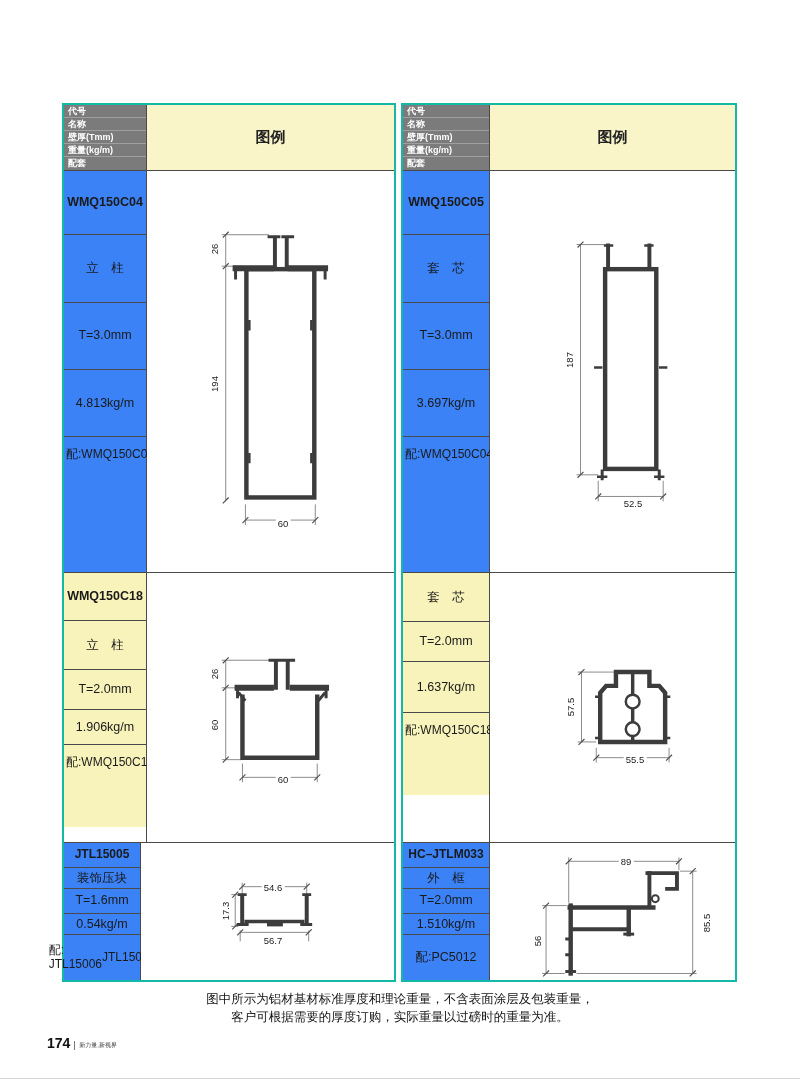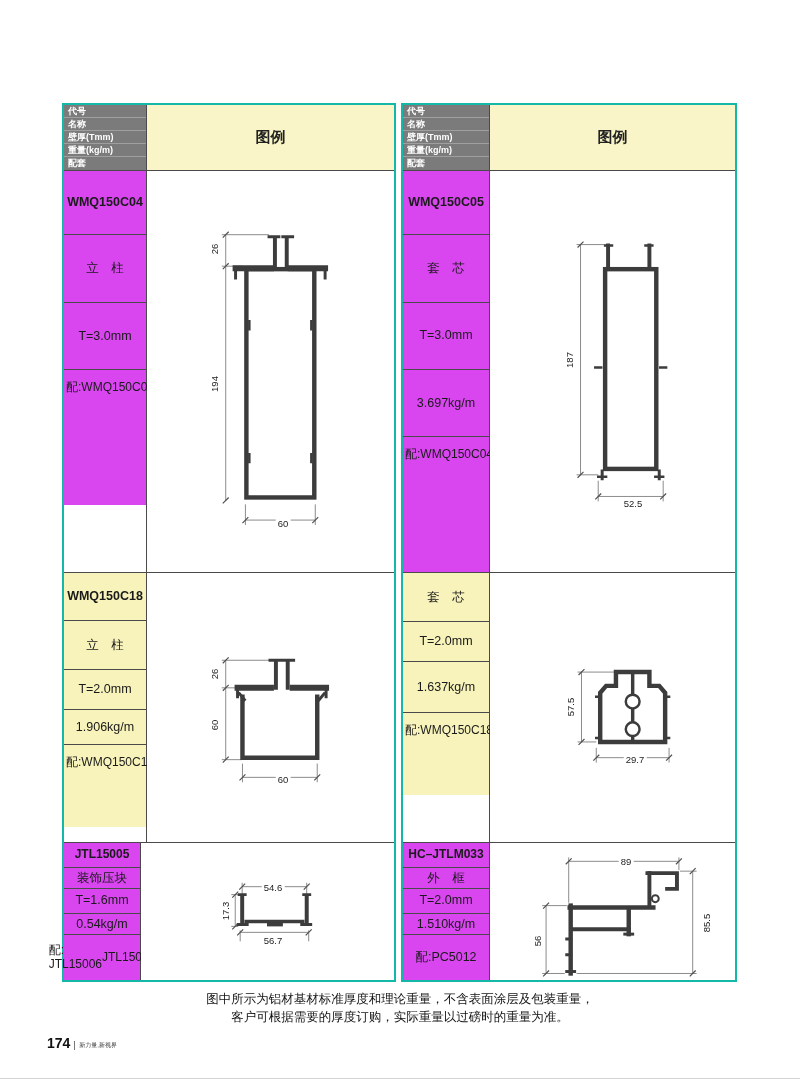--- a/index.html
+++ b/index.html
@@ -13,21 +13,21 @@
   .lcol{box-sizing:border-box;border-right:1px solid #4a4a4a;
         display:flex;flex-direction:column;flex:none;}
   .cell{box-sizing:border-box;border-bottom:1px solid #4a4a4a;
         display:flex;align-items:center;justify-content:center;
         font-size:12.5px;color:#1a1a1a;line-height:1.15;}
   .lcol .cell:last-child{border-bottom:none;}
   .hcell{background:#7b7b7b;color:#ffffff;font-size:9px;font-weight:bold;
          justify-content:flex-start;padding-left:4px;border-bottom:1px solid #9f9f9f;}
   .legend{flex:1;background:#f9f5c8;display:flex;align-items:center;justify-content:center;
           font-size:15px;font-weight:bold;color:#222;}
-  .gray{background:#d946ef;}
+  .gray{background:#3b82f6;}
   .yellow{background:#f7f3ba;}
   .code{font-weight:bold;font-size:12.5px;}
   .match{justify-content:flex-start;align-items:flex-start;
          padding:11px 1px 0 2px;font-size:12px;}
   .match2{flex-direction:row;justify-content:center;padding:0 1px;font-size:12px;}
   .fig{position:relative;flex:1;background:#ffffff;overflow:hidden;}
   .fig svg{position:absolute;left:0;top:0;width:100%;height:100%;}
   .prof{stroke:#3c3c3c;fill:none;stroke-linecap:square;}
   .diml{stroke:#8a8a8a;stroke-width:1;fill:none;}
   .tick{stroke:#4f4f4f;stroke-width:1.2;fill:none;}
@@ -59,20 +59,21 @@
         <div class="cell hcell" style="height:13px;">配套</div>
       </div>
       <div class="legend">图例</div>
     </div>
 
     <div class="trow" style="height:402px;">
       <div class="lcol" style="width:83px;">
         <div class="cell gray code" style="height:64px;">WMQ150C04</div>
         <div class="cell gray" style="height:68px;">立　柱</div>
         <div class="cell gray" style="height:67px;">T=3.0mm</div>
+        <div class="cell gray" style="height:68px;">4.813kg/m</div>
         <div class="cell gray match" style="height:135px;">配:WMQ150C05</div>
       </div>
       <div class="fig">
         <svg viewBox="0 0 251 402">
           <g class="diml">
             <line x1="80" y1="62" x2="80" y2="332"></line>
             <line x1="76" y1="62" x2="124" y2="62"></line>
             <line x1="76" y1="94" x2="97" y2="94"></line>
             <line x1="100" y1="336" x2="100" y2="357"></line>
             <line x1="171" y1="336" x2="171" y2="357"></line>
@@ -245,21 +246,21 @@
           </g>
           <g class="prof">
             <path d="M112 170 V120 L118 113 H128 V99 H162 V113 H172 L178 120 V170 Z" stroke-width="4.5"></path>
             <line x1="145" y1="99" x2="145" y2="168" stroke-width="3.5"></line>
             <circle cx="145" cy="129" r="7" stroke-width="2.5" fill="#fff"></circle>
             <circle cx="145" cy="157" r="7" stroke-width="2.5" fill="#fff"></circle>
             <path d="M108 124 h4 M178 124 h4 M108 166 h4 M178 166 h4" stroke-width="2.5"></path>
           </g>
         </svg>
         <span class="vdim" style="left:80px;top:134px;">57.5</span>
-        <span class="hdim" style="left:145px;top:186px;">29.7</span>
+        <span class="hdim" style="left:145px;top:186px;">55.5</span>
       </div>
     </div>
 
     <div class="trow" style="height:138px;">
       <div class="lcol" style="width:87px;">
         <div class="cell gray code" style="height:25px;font-size:12px;">HC–JTLM033</div>
         <div class="cell gray" style="height:21px;">外　框</div>
         <div class="cell gray" style="height:25px;">T=2.0mm</div>
         <div class="cell gray" style="height:22px;">1.510kg/m</div>
         <div class="cell gray" style="height:45px;">配:PC5012</div>

